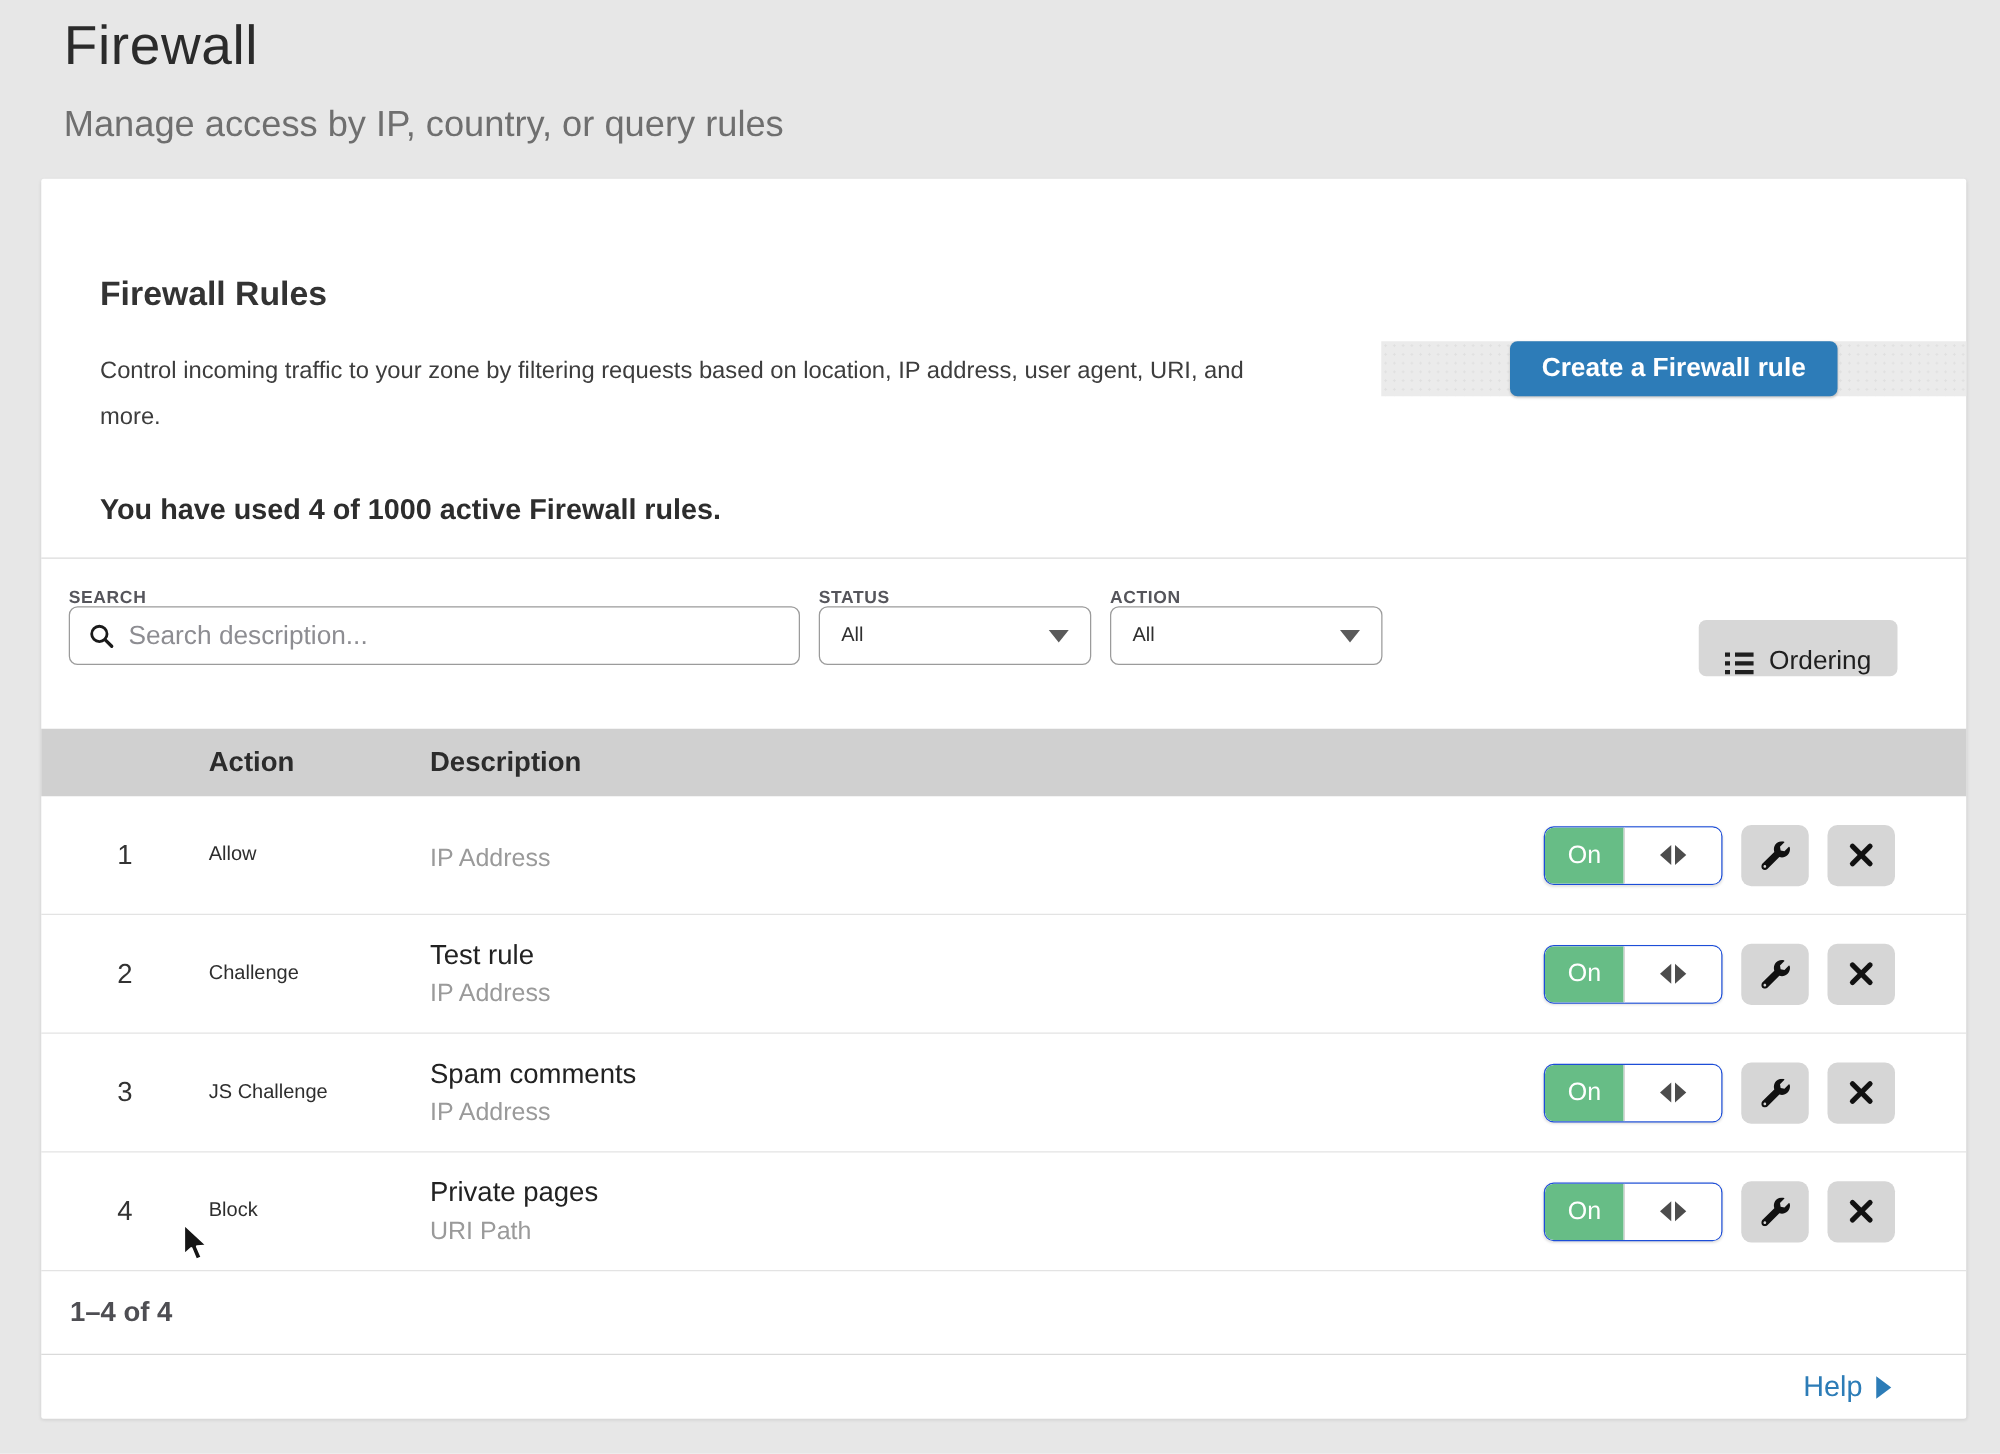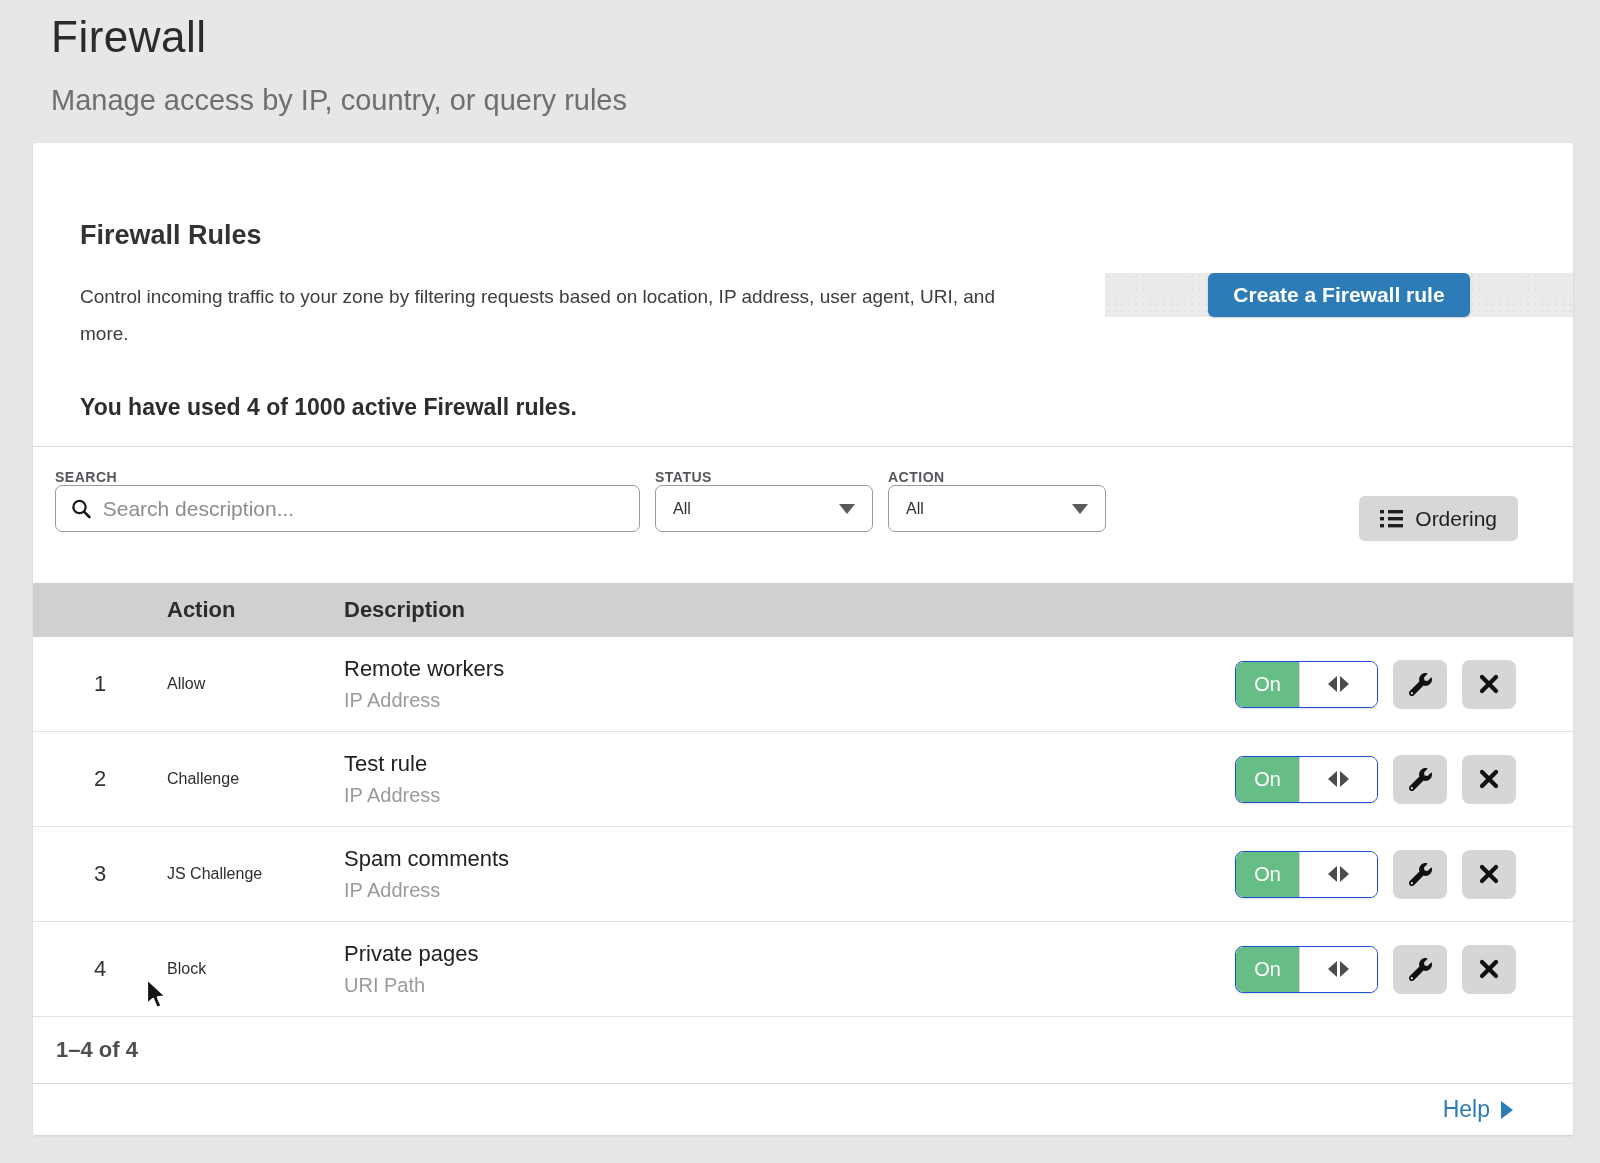--- a/index.html
+++ b/index.html
@@ -58,21 +58,21 @@
   .search-box input::placeholder { color:#8d8d92; }
   .select-box {
     width:218px; height:47px; border:1px solid #9b9b9b; border-radius:7px;
     background:#fff; display:flex; align-items:center; justify-content:space-between;
     padding:0 17px; font-size:16px; color:#2f2f2f; cursor:pointer;
   }
   .caret-down { width:0; height:0; border-left:8px solid transparent; border-right:8px solid transparent; border-top:10px solid #5a5a5a; }
   .ordering-btn {
     position:absolute; right:55px; top:49px; height:45px;
     background:#d7d7d7; border:none; border-radius:6px; cursor:pointer;
-    display:flex; align-items:center; gap:12px; padding:0 21px;
+    display:flex; align-items:flex-end; gap:12px; padding:0 21px;
     font-family:inherit; font-size:21px; color:#1f1f1f;
   }
 
   
   .table-header {
     height:54px; background:#d0d0d0;
     display:grid; grid-template-columns:134px 177px 1fr auto; align-items:center;
     font-size:22px; font-weight:700; color:#2c2c2c;
   }
   .rule-row {
@@ -177,21 +177,20 @@
     <span>Action</span>
     <span>Description</span>
     <span></span>
   </div>
 
   <div id="rules-body">
   <div class="rule-row">
     <span class="cell-priority">1</span>
     <span class="cell-action">Allow</span>
     <span class="cell-desc">
-      <div class="desc-main">Remote workers</div>
       <div class="desc-sub">IP Address</div>
     </span>
     <span class="cell-controls">
       <span class="toggle">
         <span class="toggle-on">On</span>
         <span class="toggle-handle">
           <span class="tri-left"></span>
           <span class="tri-right"></span>
         </span>
       </span>

